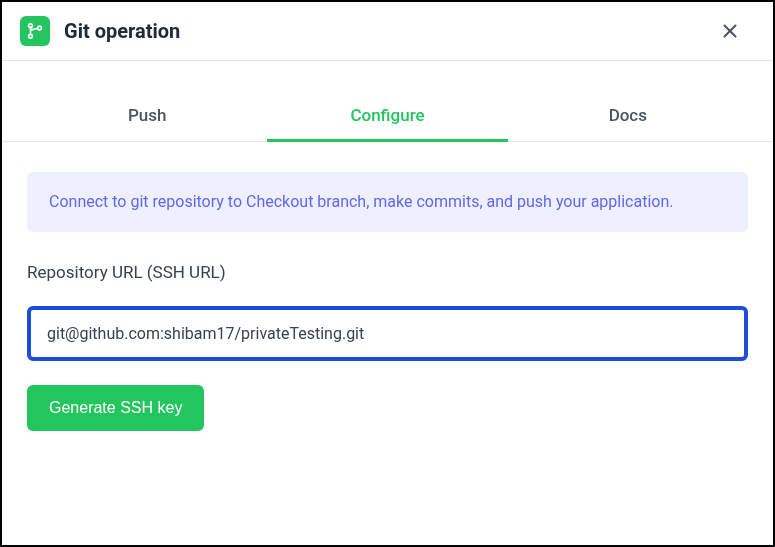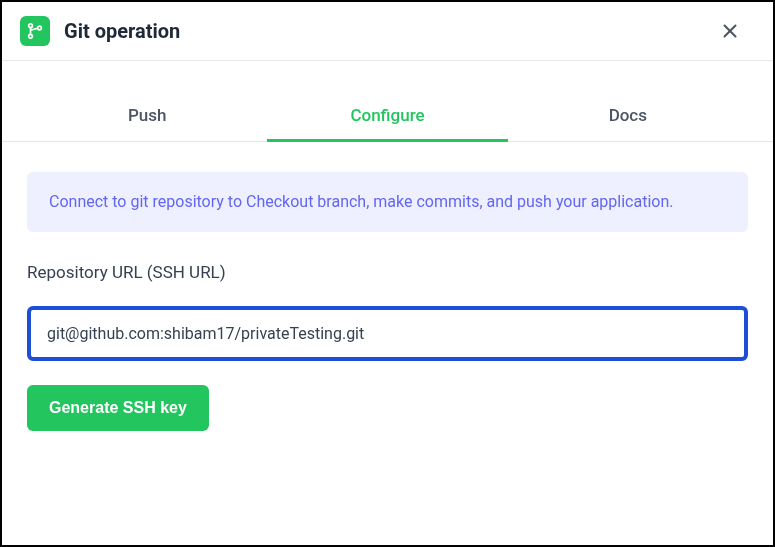--- a/index.html
+++ b/index.html
@@ -109,21 +109,21 @@
       font-family: inherit;
       margin-bottom: 24px;
     }
     .generate-btn {
       background: #22c55e;
       color: #fff;
       border: none;
       border-radius: 6px;
       padding: 14px 22px;
       font-size: 16px;
-      font-weight: 700;
+      font-weight: 400;
       cursor: pointer;
     }
   </style>
 </head>
 <body>
 
 <div class="header">
   <div class="git-icon-box">
     <svg width="18" height="18" viewBox="0 0 24 24" fill="none" stroke="#fff" stroke-width="2.2" stroke-linecap="round" stroke-linejoin="round">
       <circle cx="6" cy="5" r="2.5"></circle>

